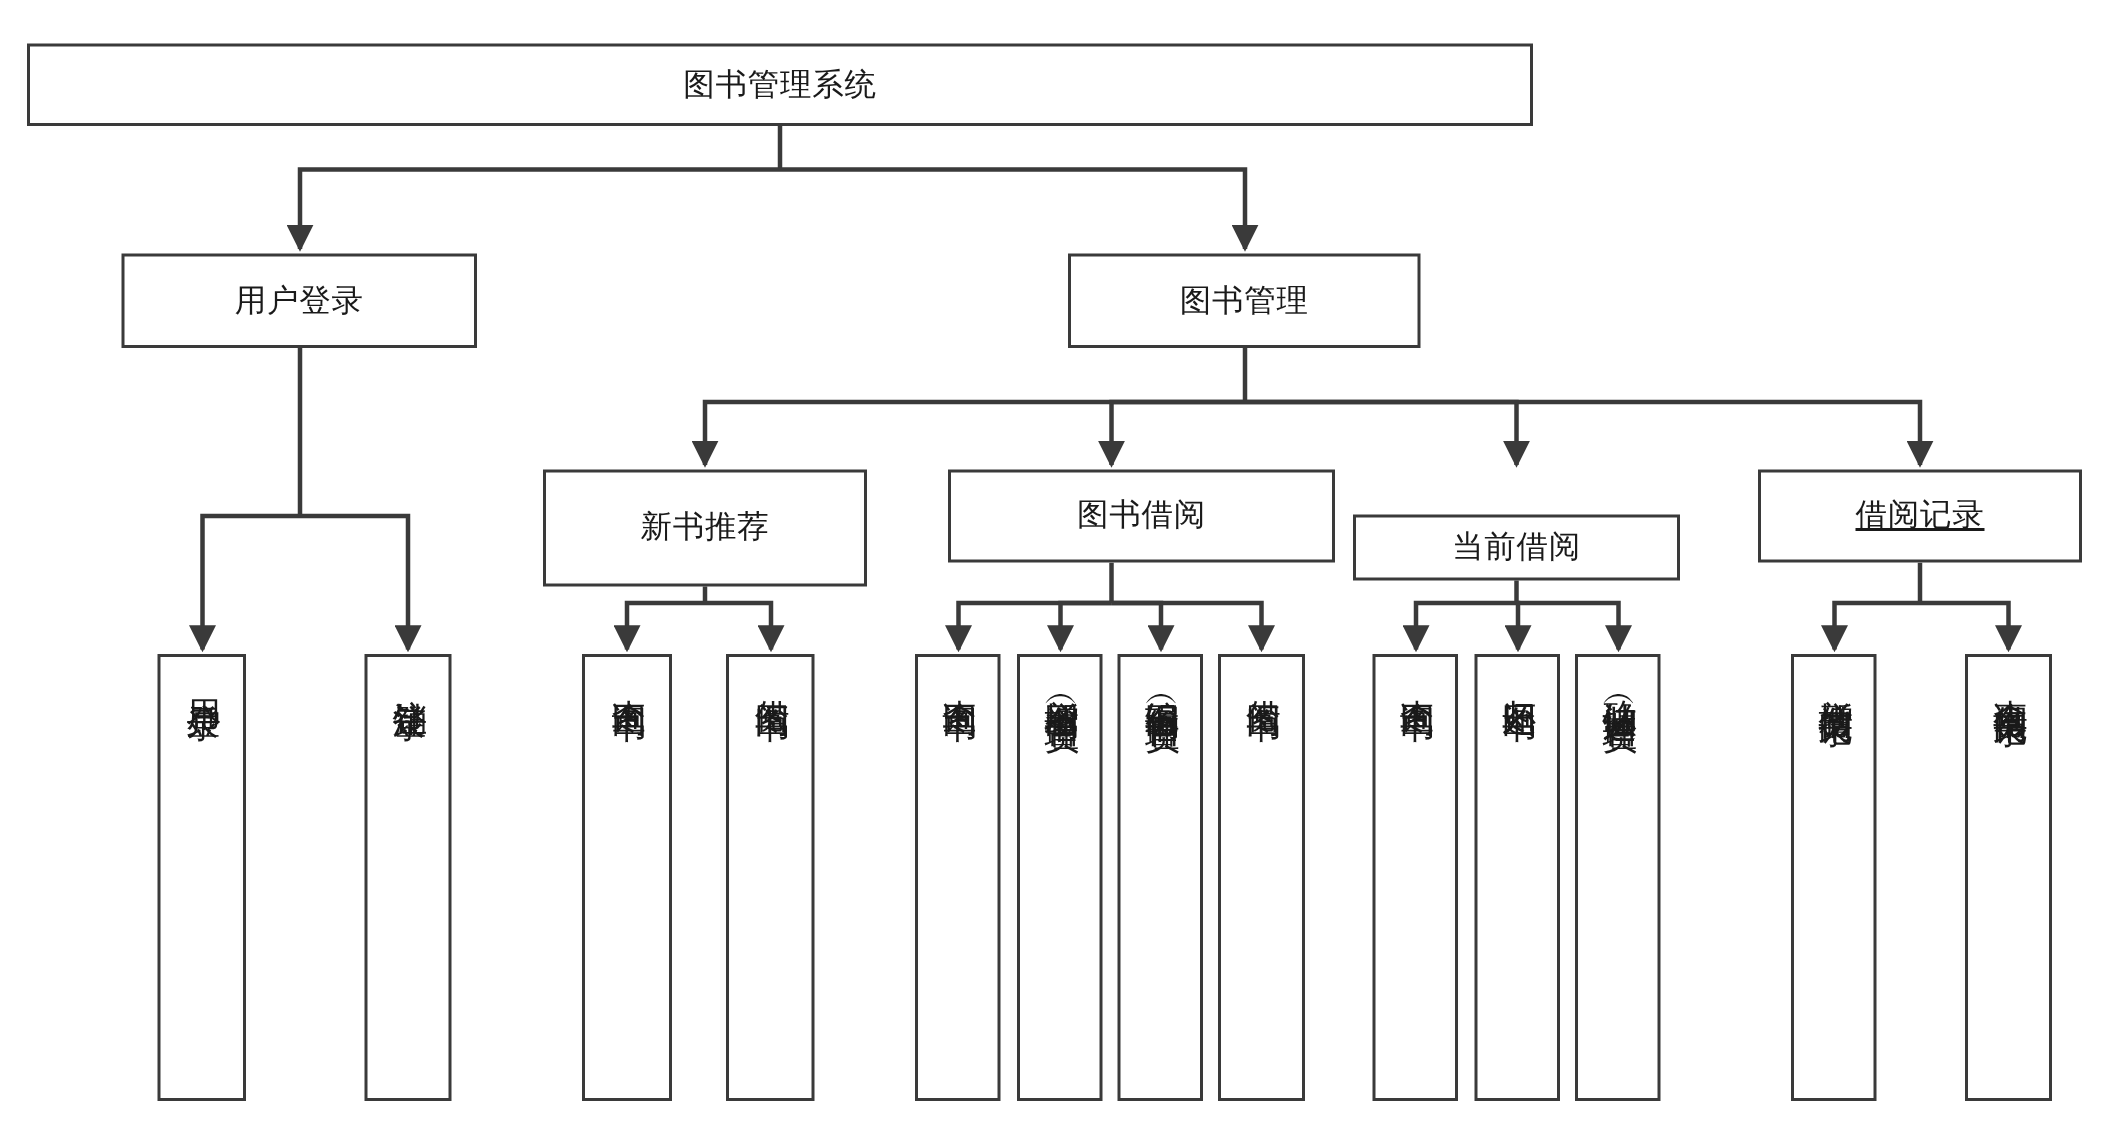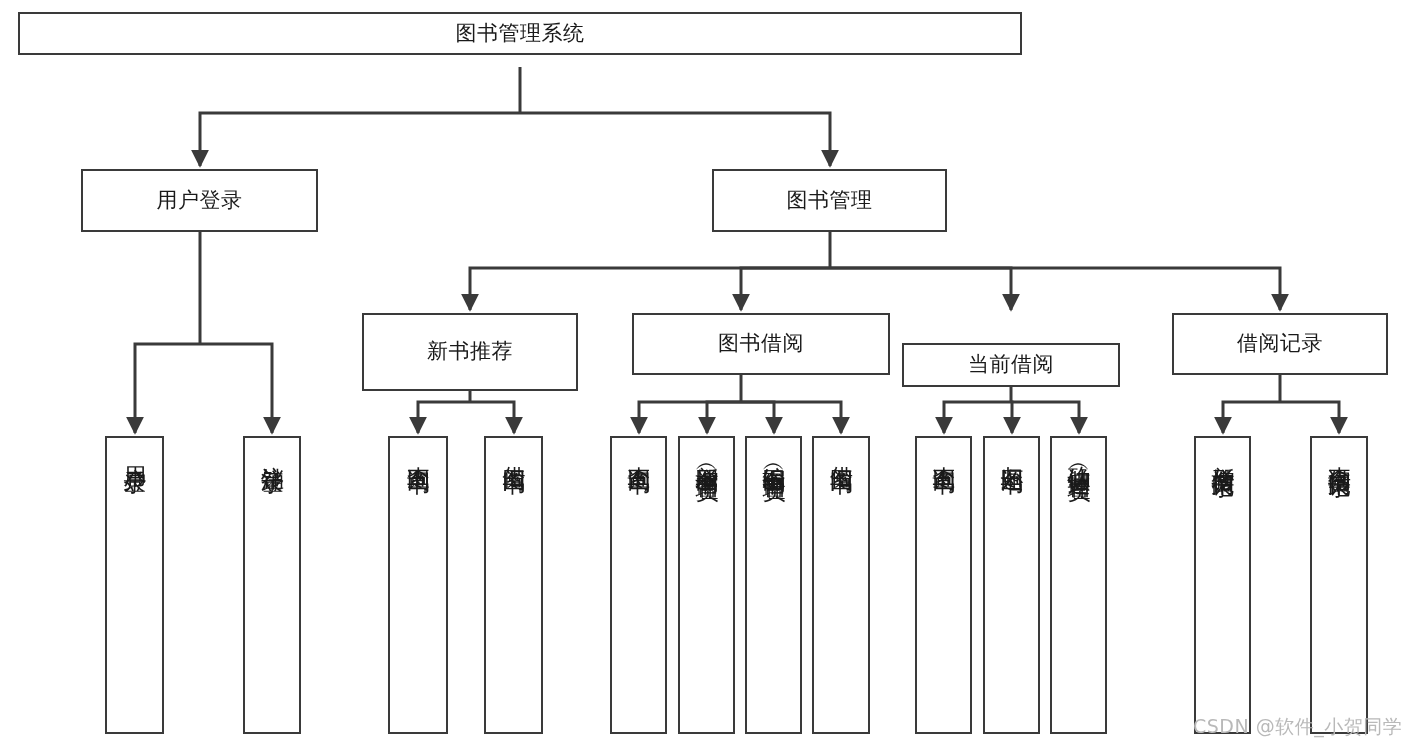--- a/index.html
+++ b/index.html
@@ -98,39 +98,39 @@
         <path d="M 1011 402 L 944 402 L 944 433" marker-end="url(#arrow)"></path>
         <path d="M 1011 402 L 1012 402 L 1012 433" marker-end="url(#arrow)"></path>
         <path d="M 1011 402 L 1079 402 L 1079 433" marker-end="url(#arrow)"></path>
         <path d="M 1280 375 L 1280 402"></path>
         <path d="M 1280 402 L 1223 402 L 1223 433" marker-end="url(#arrow)"></path>
         <path d="M 1280 402 L 1339 402 L 1339 433" marker-end="url(#arrow)"></path>
       </g>
   </svg>
 
   <div id="nodes-layer">
-      <div class="node h" style="left: 18px; top: 12px; width: 1004px; height: 43px;">
+      <div class="node h" style="left: 18px; top: 29px; width: 1004px; height: 55px;">
         <span>图书管理系统</span>
       </div>
       <div class="node h" style="left: 81px; top: 169px; width: 237px; height: 63px;">
         <span>用户登录</span>
       </div>
       <div class="node h" style="left: 712px; top: 169px; width: 235px; height: 63px;">
         <span>图书管理</span>
       </div>
       <div class="node h" style="left: 362px; top: 313px; width: 216px; height: 78px;">
         <span>新书推荐</span>
       </div>
       <div class="node h" style="left: 632px; top: 313px; width: 258px; height: 62px;">
         <span>图书借阅</span>
       </div>
       <div class="node h" style="left: 902px; top: 320px; width: 218px; height: 44px; margin-top: 23px;">
         <span>当前借阅</span>
       </div>
-      <div class="node h" style="left: 1172px; top: 313px; width: 216px; height: 62px;">
+      <div class="node h" style="left: 1172px; top: 313px; width: 216px; height: 62px; text-decoration: underline;">
         <span>借阅记录</span>
       </div>
       <div class="node v" style="left: 105px; top: 436px; width: 59px; height: 298px;">
         <span class="vtext">用户登录</span>
       </div>
       <div class="node v" style="left: 243px; top: 436px; width: 58px; height: 298px;">
         <span class="vtext">注销登录</span>
       </div>
       <div class="node v" style="left: 388px; top: 436px; width: 60px; height: 298px;">
         <span class="vtext">查询图书</span>
@@ -160,15 +160,14 @@
         <span class="vtext">确认归还（管理员）</span>
       </div>
       <div class="node v" style="left: 1194px; top: 436px; width: 57px; height: 298px;">
         <span class="vtext">新增借阅记录</span>
       </div>
       <div class="node v" style="left: 1310px; top: 436px; width: 58px; height: 298px;">
         <span class="vtext">查询借阅记录</span>
       </div>
     </div>
 
-  <div class="watermark" style="left: 1193px; top: 714px;">CSDN @软件_小贺同学</div>
 
 </div>
 
 </body></html>

